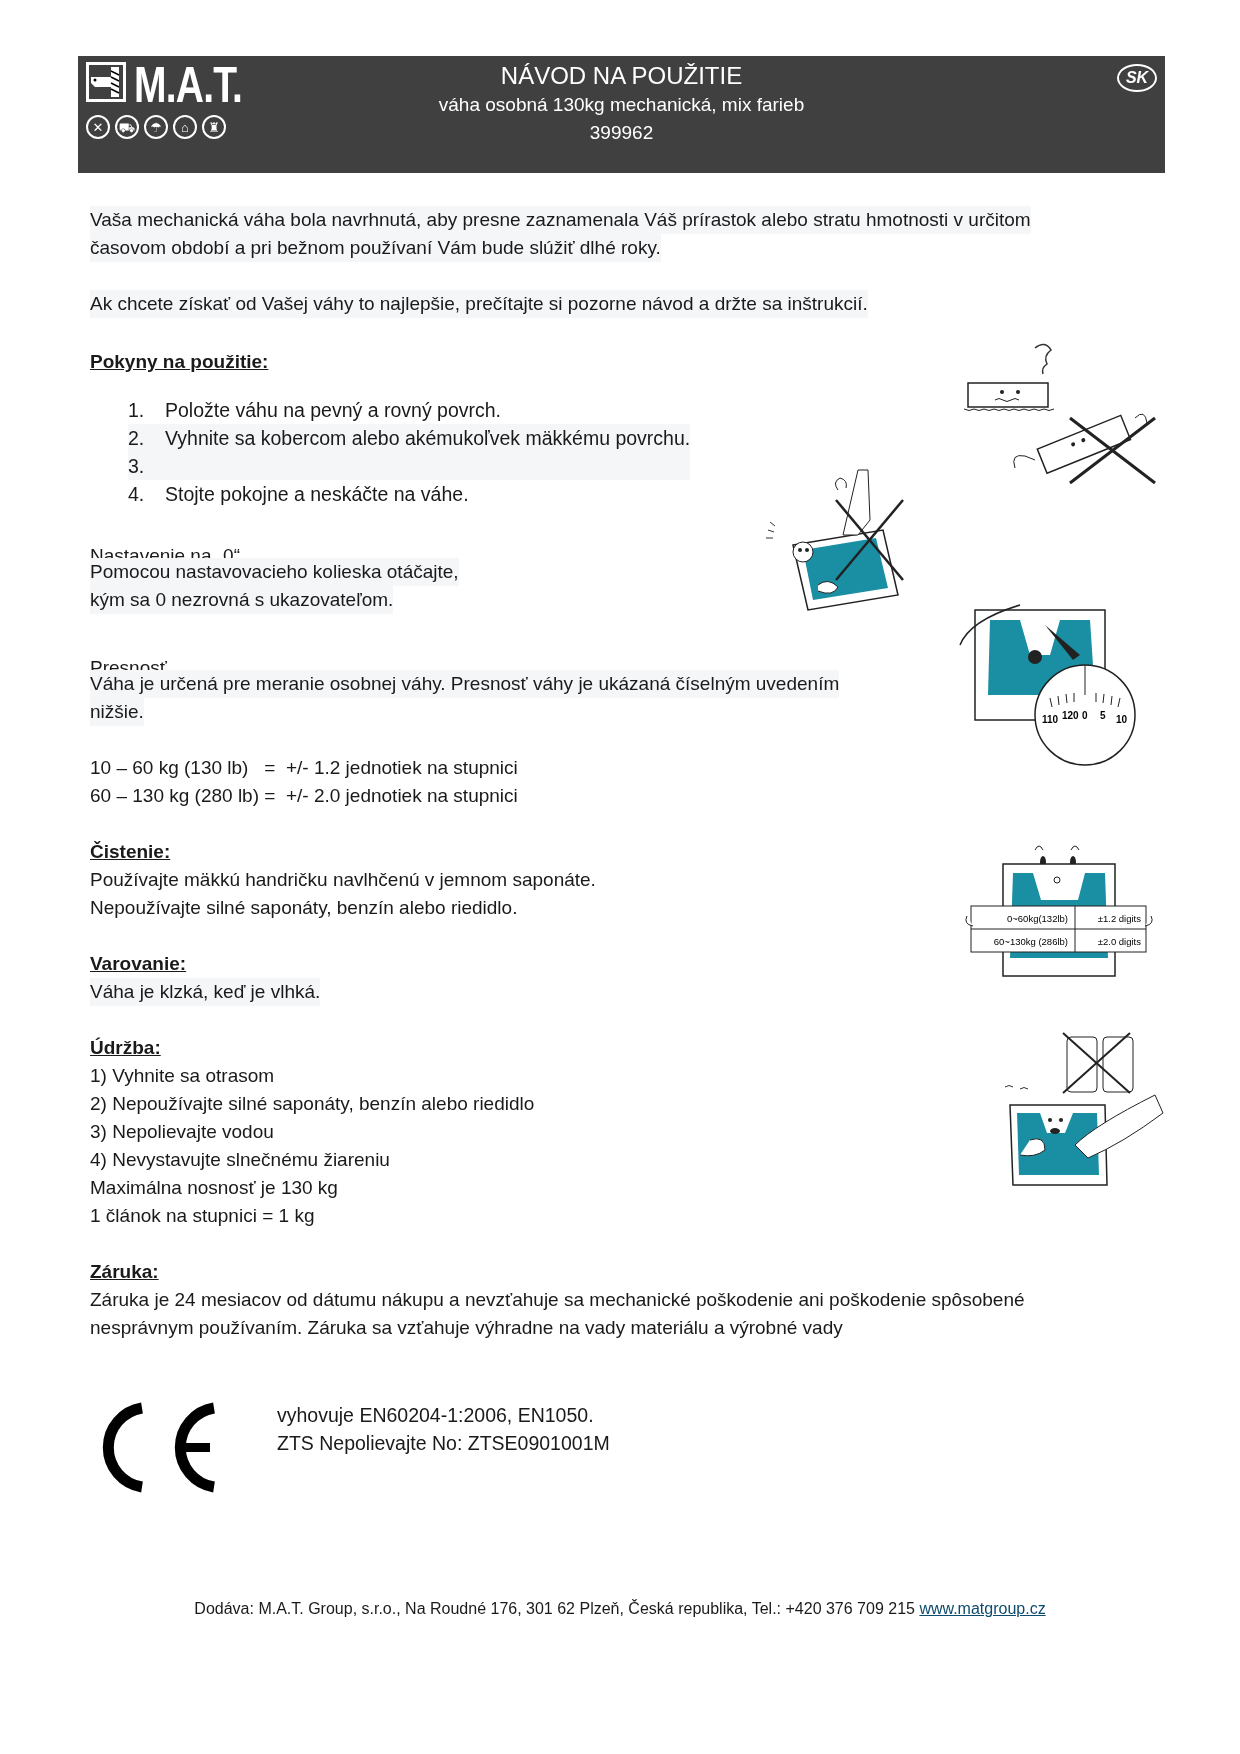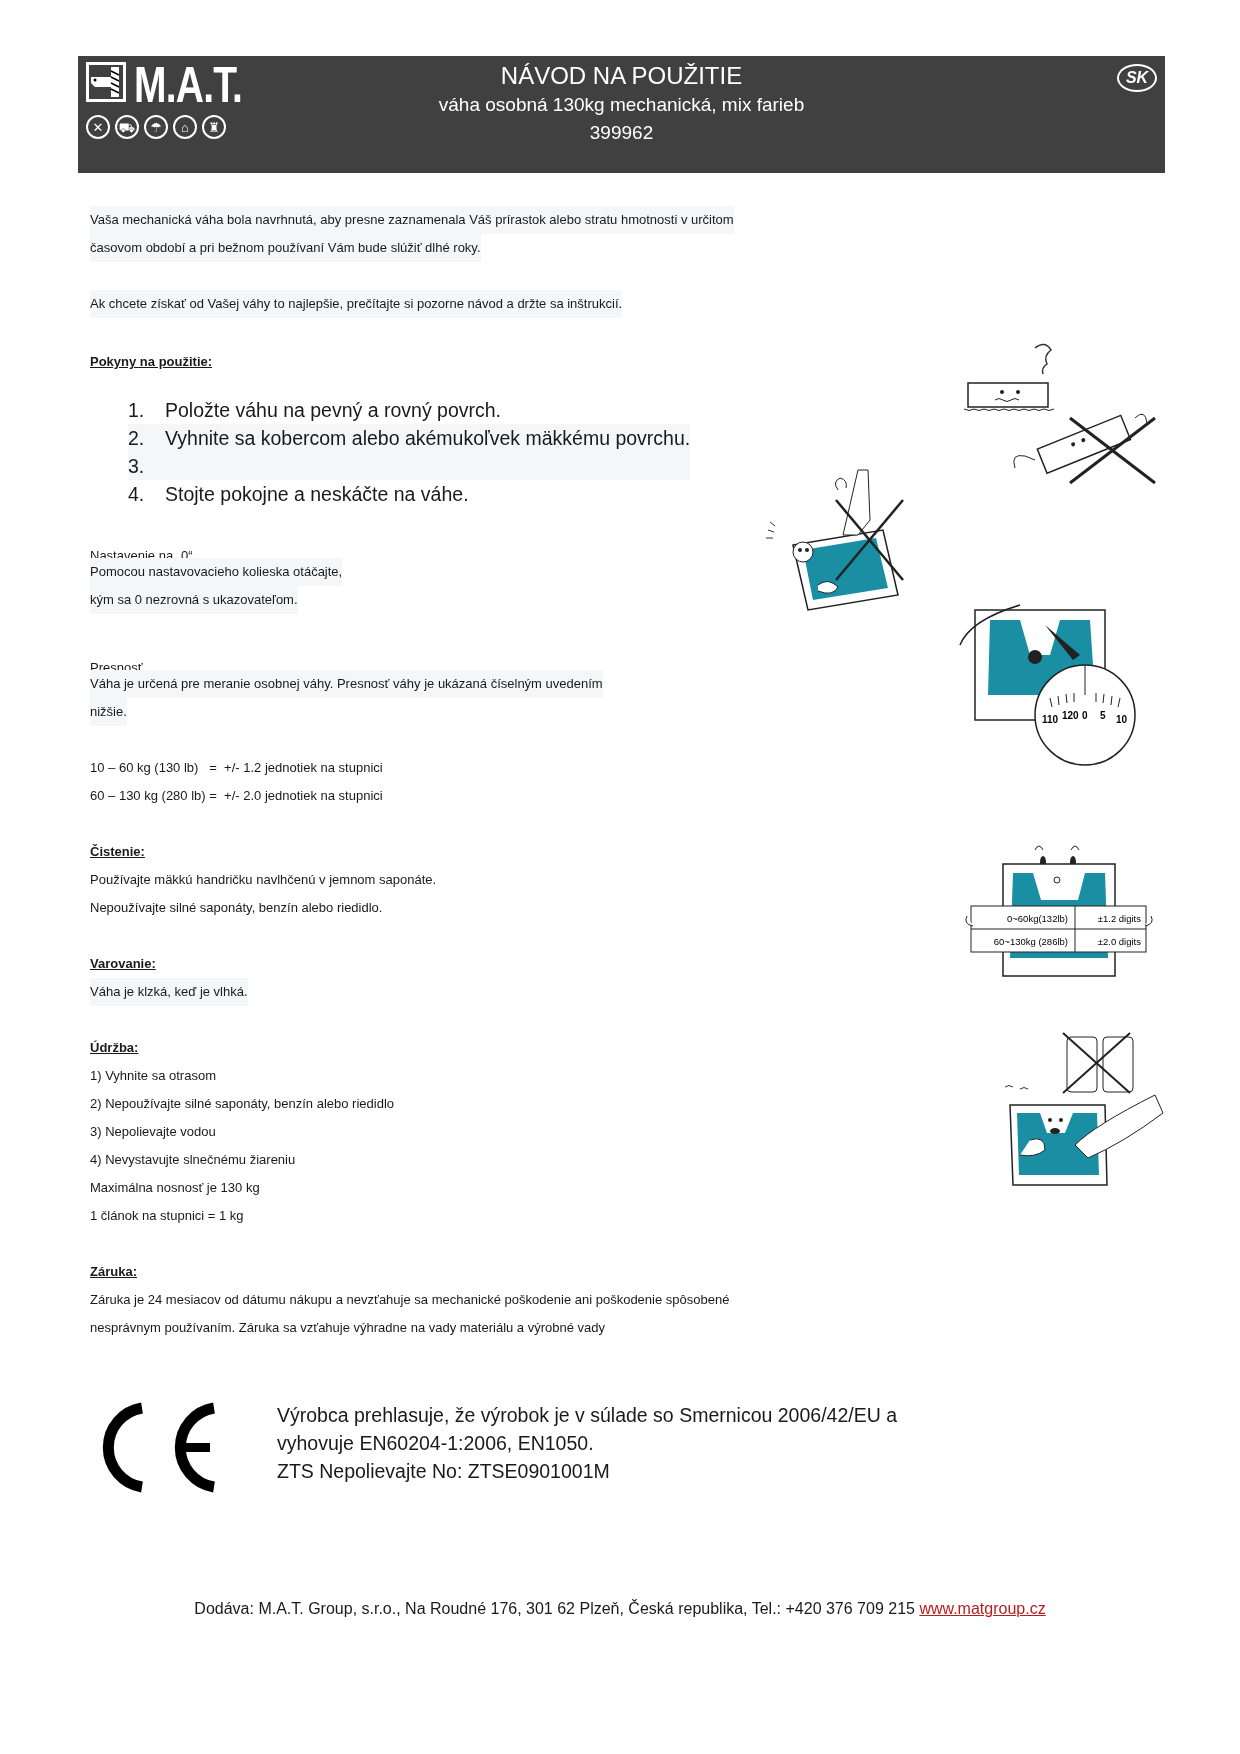--- a/index.html
+++ b/index.html
@@ -9,33 +9,33 @@
   .logo { position: absolute; left: 8px; top: 6px; }
   .logo-box { position: absolute; left: 0; top: 0; width: 40px; height: 40px; border: 3px solid #fff; box-sizing: border-box; }
   .logo-text { position: absolute; left: 48px; top: -6px; font-family: "Liberation Sans", sans-serif; font-weight: bold; font-size: 50px; letter-spacing: -1px; transform: scaleX(0.78); transform-origin: left top; white-space: nowrap; }
   .logo-icons { position: absolute; left: 0; top: 53px; display: flex; gap: 5px; }
   .logo-icons span { width: 24px; height: 24px; border: 2px solid #fff; border-radius: 50%; box-sizing: border-box; display: flex; align-items: center; justify-content: center; font-size: 13px; color: #fff; line-height: 1; }
   .h-title { position: absolute; left: 0; right: 0; top: 6px; text-align: center; font-weight: normal; font-size: 24px; }
   .h-sub { position: absolute; left: 0; right: 0; top: 38px; text-align: center; font-size: 19px; }
   .h-code { position: absolute; left: 0; right: 0; top: 66px; text-align: center; font-size: 19px; }
   .sk { position: absolute; right: 8px; top: 8px; width: 40px; height: 28px; border: 2px solid #fff; border-radius: 50%; box-sizing: border-box; font-weight: bold; font-style: italic; font-size: 16px; display: flex; align-items: center; justify-content: center; }
 
-  .t { position: absolute; left: 90px; font-size: 13px; line-height: 28px; white-space: nowrap; }
+  .t { position: absolute; left: 90px; font-size: 19px; line-height: 28px; white-space: nowrap; }
   .hl { background: #f5f6f8; }
   .hd { font-weight: bold; text-decoration: underline; }
   .ul { text-decoration: underline; margin-top: 12px; }
   .ol { position: absolute; left: 128px; font-size: 19.5px; line-height: 28px; }
   .ol div { display: flex; }
   .ol .n { width: 37px; }
 
   .ill { position: absolute; }
   .ce { position: absolute; left: 92px; top: 1400px; width: 130px; height: 95px; }
   .cert { position: absolute; left: 277px; top: 1401px; font-size: 19.5px; line-height: 28px; white-space: nowrap; }
   .footer { position: absolute; left: 0; width: 1240px; top: 1600px; text-align: center; font-size: 16px; }
-  .footer a { color: #b91c1c; text-decoration: underline; }
+  .footer a { color: #0c4a6e; text-decoration: underline; }
 </style>
 </head>
 <body>
 
 <div class="header">
   <div class="logo">
     <div class="logo-box">
       <svg width="34" height="34" viewBox="0 0 34 34">
         <polygon points="2,12 22,12 22,22 6,22 2,18" fill="#fff"></polygon>
         <rect x="22" y="2" width="8" height="30" fill="#fff"></rect>
@@ -109,21 +109,20 @@
 <div class="t hd" style="top:1258px">Záruka:</div>
 <div class="t" style="top:1286px">Záruka je 24 mesiacov od dátumu nákupu a nevzťahuje sa mechanické poškodenie ani poškodenie spôsobené</div>
 <div class="t" style="top:1314px">nesprávnym používaním. Záruka sa vzťahuje výhradne na vady materiálu a výrobné vady</div>
 
 <svg class="ce" viewBox="0 0 130 95">
   <path d="M50 8 A40 40 0 0 0 50 87" fill="none" stroke="#000" stroke-width="11"></path>
   <path d="M122 8 A40 40 0 0 0 122 87" fill="none" stroke="#000" stroke-width="11"></path>
   <rect x="88" y="43" width="30" height="9" fill="#000"></rect>
 </svg>
 <div class="cert">
-  <div>Výrobca  prehlasuje, že výrobok je v súlade so Smernicou 2006/42/EU a</div>
   <div>vyhovuje EN60204-1:2006, EN1050.</div>
   <div>ZTS Nepolievajte No: ZTSE0901001M</div>
 </div>
 
 <div class="footer">
   <span>Dodáva: M.A.T. Group, s.r.o., Na Roudné 176, 301 62 Plzeň, Česká republika, Tel.:  +420 376 709 215 </span><a>www.matgroup.cz</a>
 </div>
 
 <svg class="ill" style="left:960px; top:338px" width="205" height="155" viewBox="0 0 205 155">
   <path d="M75 10 q10 -8 16 2 q-8 6 -4 14 q-6 4 -4 10" fill="none" stroke="#333" stroke-width="1.5"></path>

